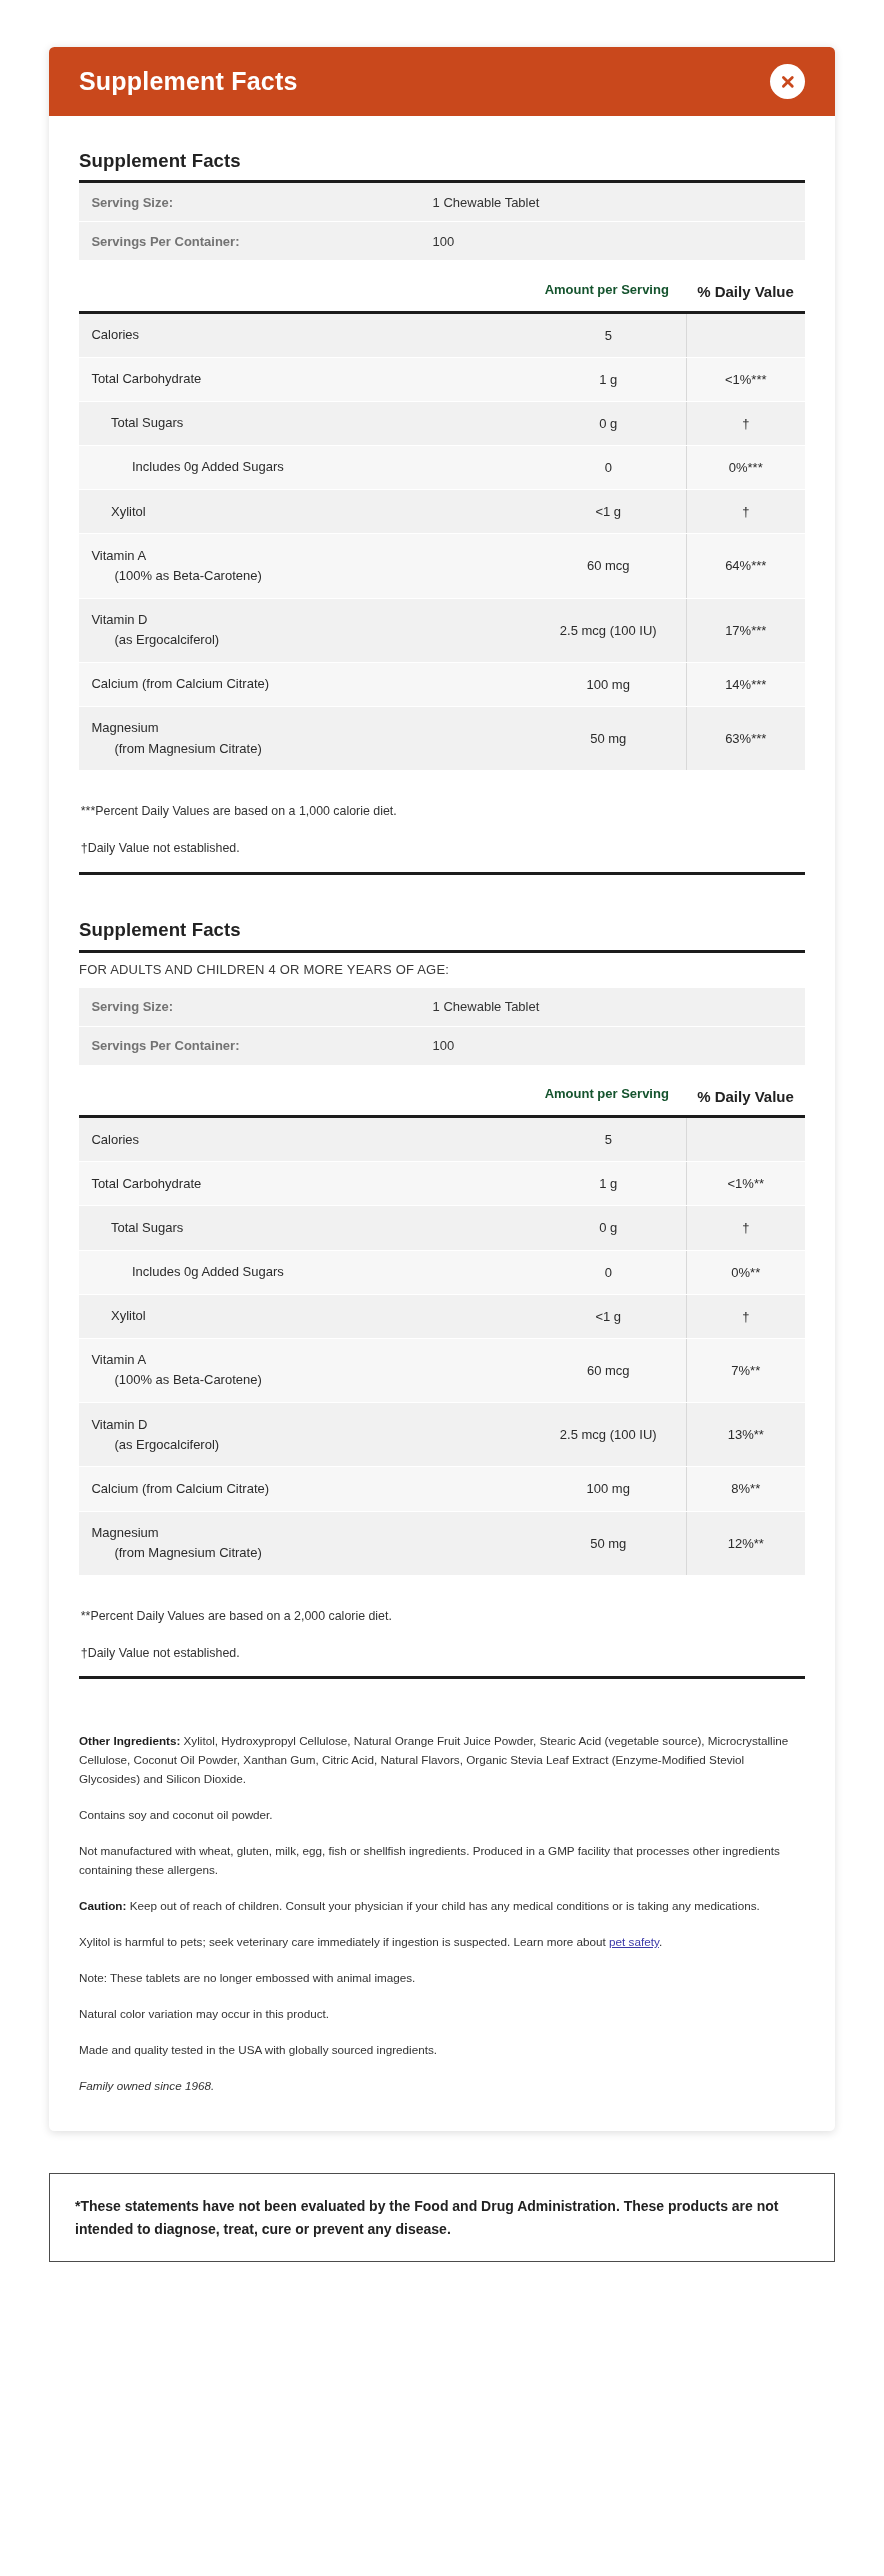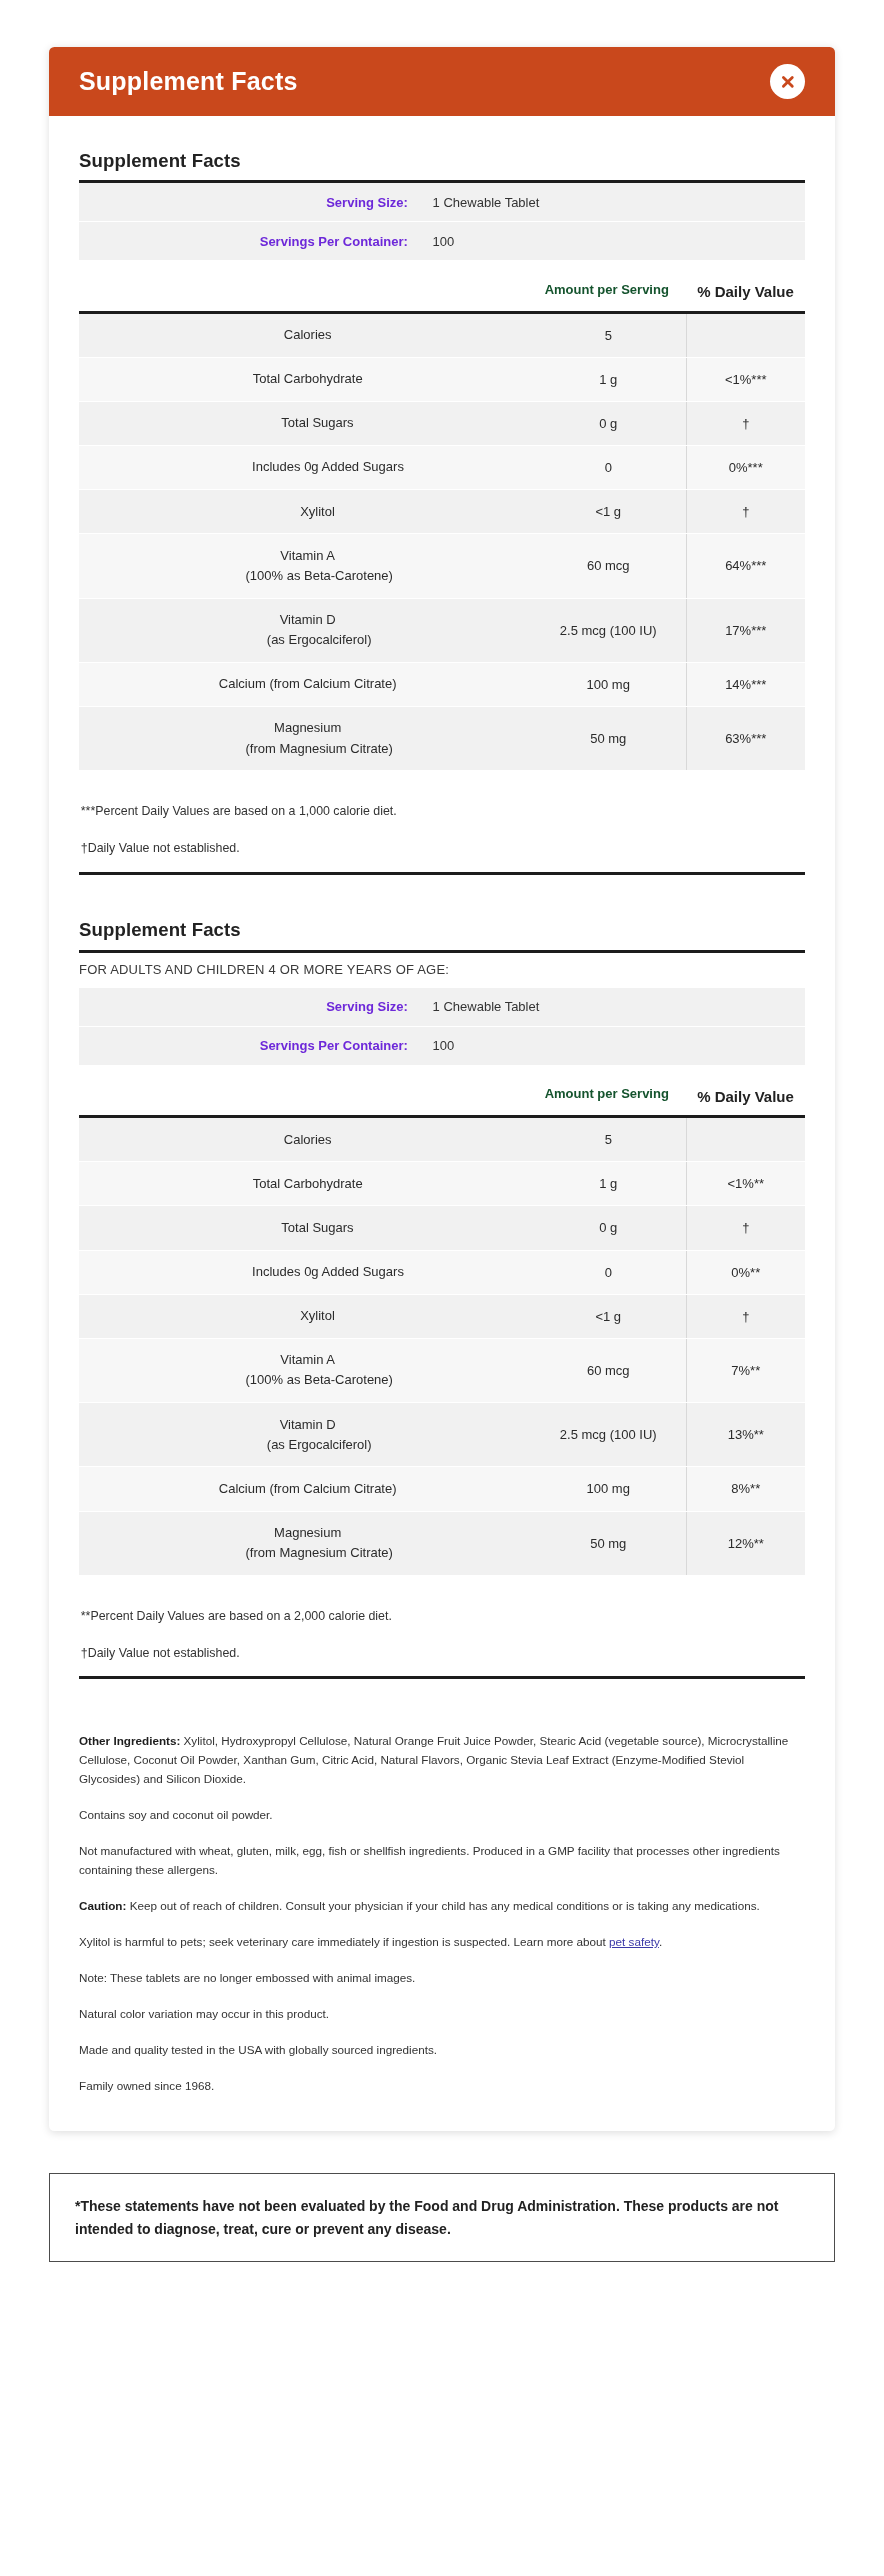--- a/index.html
+++ b/index.html
@@ -76,21 +76,21 @@
     width: 100%;
     border-collapse: collapse;
     font-size: 13px;
   }
   table.sf-serving td {
     padding: 11.5px 12.4px;
     background: #f1f1f1;
     border-bottom: 1.8px solid #ffffff;
   }
   table.sf-serving tr:last-child td { border-bottom: none; }
-  td.serv-label { font-weight: bold; width: 47%; color: #6d28d9; text-align: right; }
+  td.serv-label { font-weight: bold; width: 47%; color: #737373; }
   td.serv-value { color: #333; }
 
   
   .nut-head {
     display: flex;
     align-items: flex-end;
     padding: 19.5px 0 10.6px 0;
   }
   .nut-head .hcol-name { flex: 1 1 auto; }
   .nut-head .hcol-amt {
@@ -108,21 +108,20 @@
     font-weight: bold;
     font-size: 15px;
     color: #222;
   }
 
   table.sf-nutrients { border-top: 3.5px solid #1c1c1c; }
   table.sf-nutrients td {
     padding: 11.5px 7px;
     border-bottom: 1.8px solid #ffffff;
     vertical-align: middle;
-    text-align: center;
   }
   table.sf-nutrients tr td.c-name {
     background: #f1f1f1;
     padding-left: 12.4px;
     color: #2b2b2b;
     line-height: 1.55;
   }
   table.sf-nutrients tr td.c-amt {
     background: #f1f1f1;
     width: 155px;
@@ -153,21 +152,21 @@
   
   .other-info { padding-top: 23px; }
   .other-info p {
     margin: 0 0 17px 0;
     font-size: 11.7px;
     line-height: 1.62;
     color: #333;
   }
   .other-info p:last-child { margin-bottom: 0; }
   .other-info b { color: #1d1d1d; }
-  .other-info .italic { }
+  .other-info .italic { font-style: italic; }
   .other-info a { color: #3b39a8; text-decoration: underline; }
 
   
   .disclaimer {
     margin: 42px 49px 0 49px;
     border: 0.9px solid #4c4c4c;
     background: #ffffff;
     padding: 21px 25px;
   }
   .disclaimer p {

